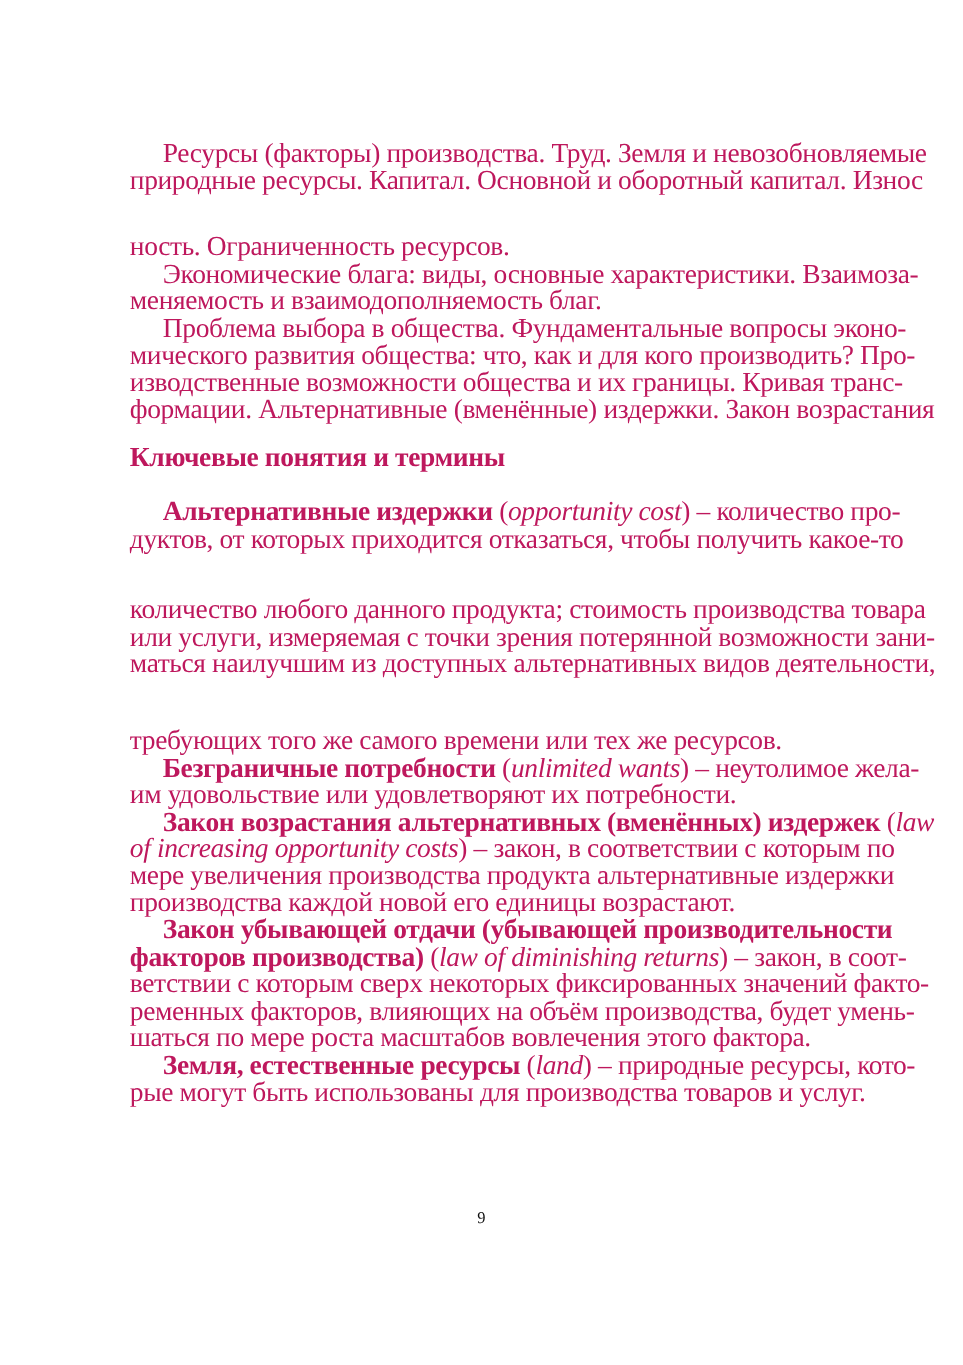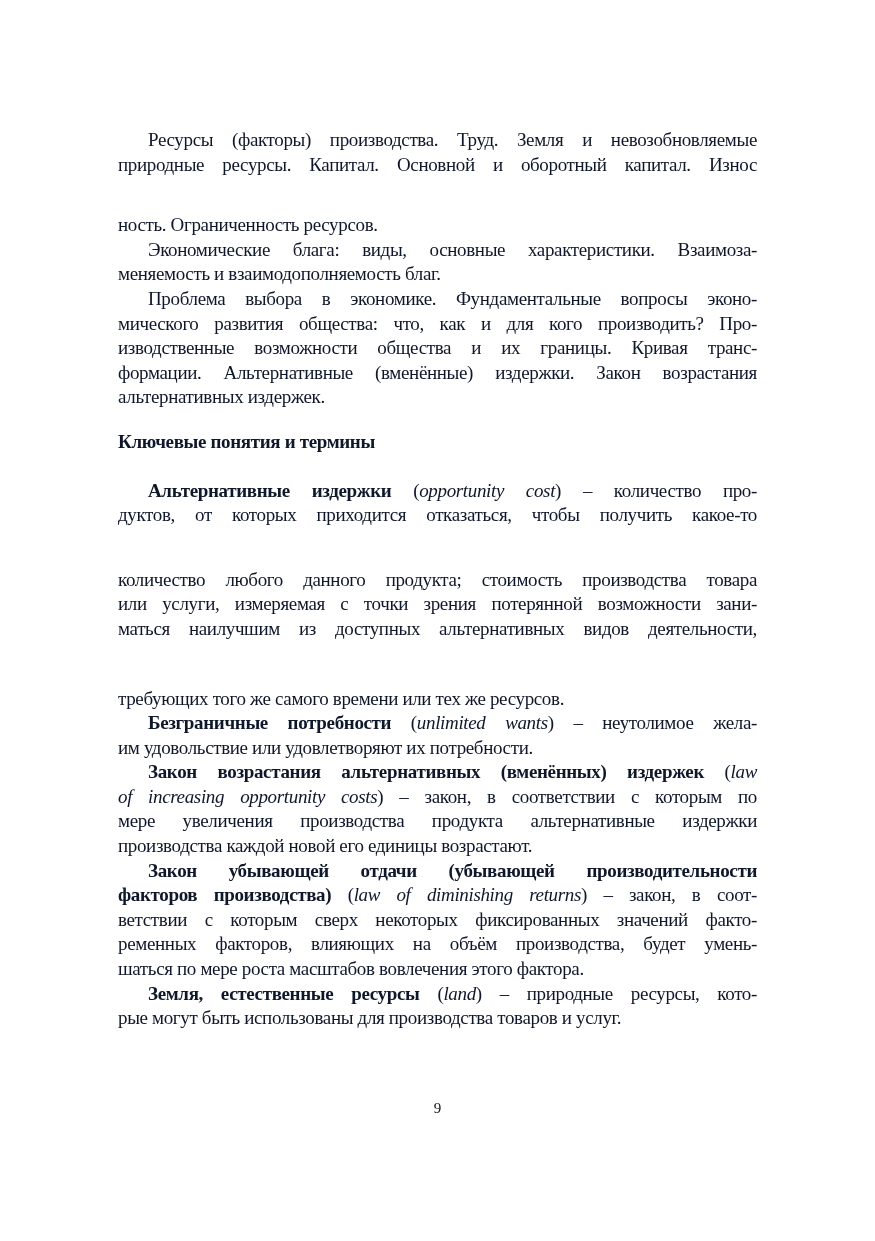--- a/index.html
+++ b/index.html
@@ -1,20 +1,20 @@
 <!DOCTYPE html>
 <html><head>
   <meta charset="utf-8">
   <style>
     html, body { margin: 0; padding: 0; background: #ffffff; }
     body { width: 875px; height: 1241px; position: relative; overflow: hidden; }
     .page {
       position: absolute; left: 118px; top: 128px; width: 639px;
       font-family: "Liberation Serif", serif;
-      font-size: 19px; color: #0f172a;
+      font-size: 25px; color: #be185d;
       line-height: 24.6px;
     }
     .para { margin: 0; }
     .line {
       display: block; text-align: justify; text-align-last: justify;
       white-space: nowrap; overflow: visible; height: 24.6px;
       letter-spacing: -0.35px; word-spacing: 0px;
     }
     .line.last { text-align-last: left; }
     .line.first { padding-left: 30px; }
@@ -39,25 +39,24 @@
     <span class="line" style="display: block;">природные ресурсы. Капитал. Основной и оборотный капитал. Износ</span>
     <span class="line last" style="display: block; margin-top: 36px;">ность. Ограниченность ресурсов.</span>
   </div>
 
   <div class="para">
     <span class="line first" style="display: block;">Экономические блага: виды, основные характеристики. Взаимоза-</span>
     <span class="line last" style="display: block;">меняемость и взаимодополняемость благ.</span>
   </div>
 
   <div class="para">
-    <span class="line first" style="display: block;">Проблема выбора в экономике. Фундаментальные вопросы эконо-</span>
+    <span class="line first" style="display: block;">Проблема выбора в общества. Фундаментальные вопросы эконо-</span>
     <span class="line" style="display: block;">мического развития общества: что, как и для кого производить? Про-</span>
     <span class="line" style="display: block;">изводственные возможности общества и их границы. Кривая транс-</span>
     <span class="line" style="display: block;">формации. Альтернативные (вменённые) издержки. Закон возрастания</span>
-    <span class="line last" style="display: block;">альтернативных издержек.</span>
   </div>
 
 
   <div class="heading">Ключевые понятия и термины</div>
 
   <div class="para">
     <span class="line first" style="display: block;"><b>Альтернативные издержки</b> (<i>opportunity cost</i>) <span>– количество про-</span></span>
     <span class="line" style="display: block;">дуктов, от которых приходится отказаться, чтобы получить какое-то</span>
     <span class="line" style="display: block; margin-top: 40px;">количество любого данного продукта; стоимость производства товара</span>
     <span class="line" style="display: block;">или услуги, измеряемая с точки зрения потерянной возможности зани-</span>

